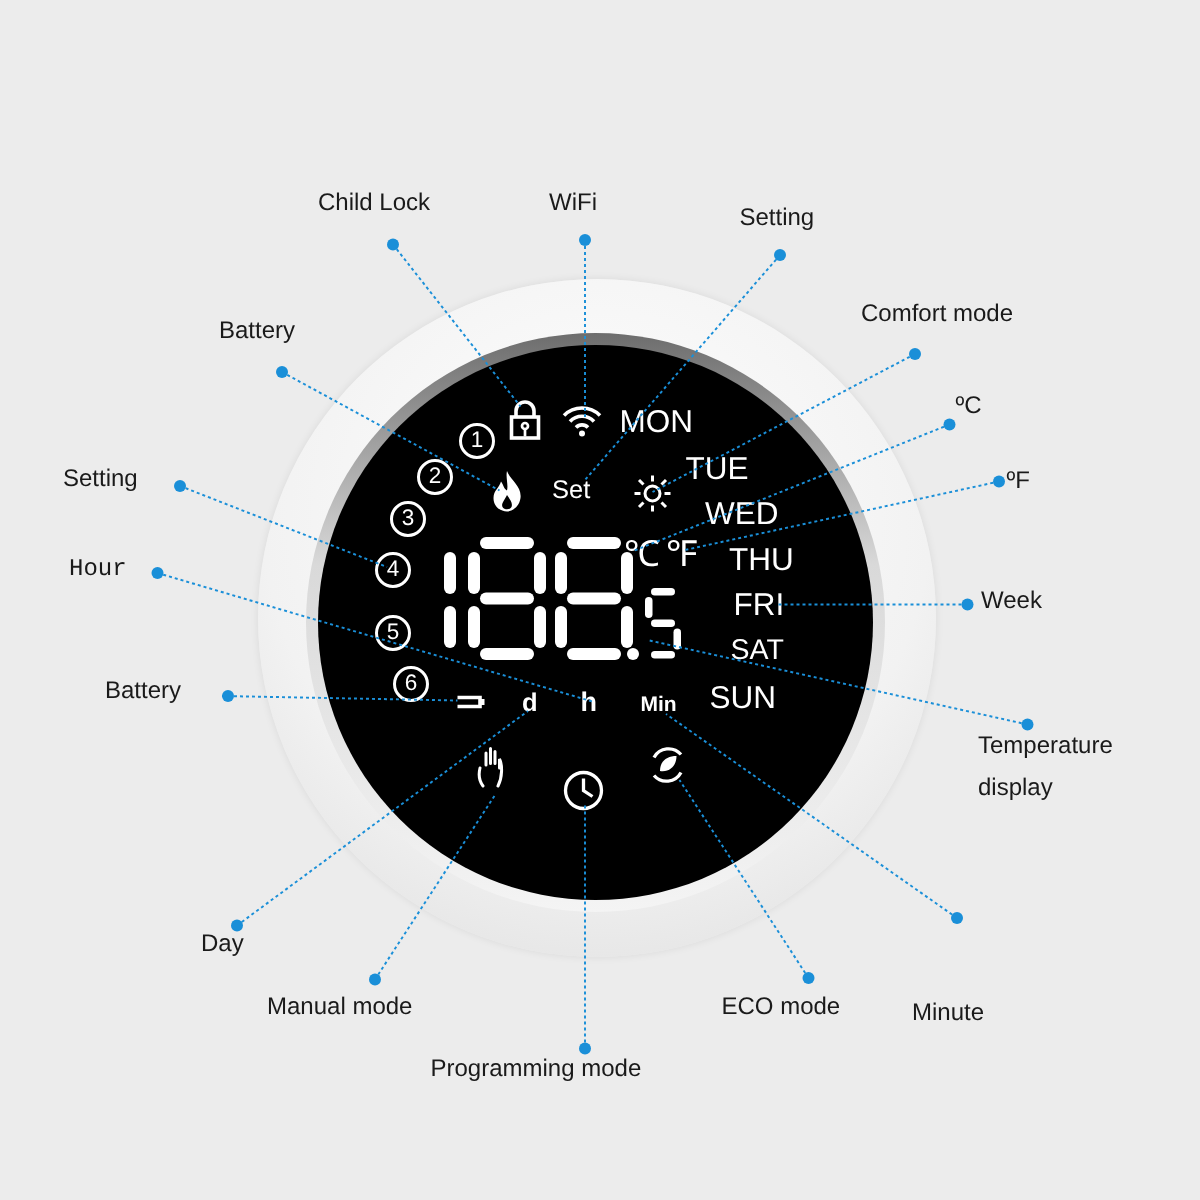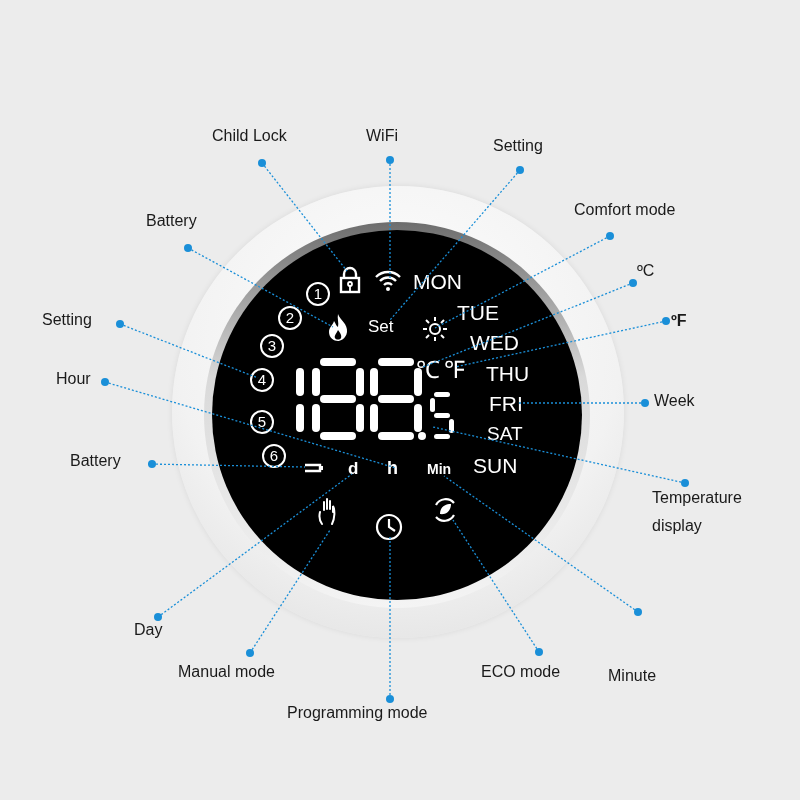--- a/index.html
+++ b/index.html
@@ -153,24 +153,24 @@
 <div class="dot" style="left:250px;top:653px;"></div>
 <div class="dot" style="left:390px;top:699px;"></div>
 <div class="dot" style="left:539px;top:652px;"></div>
 <div class="dot" style="left:638px;top:612px;"></div>
 
 <div class="lbl" style="left:212px;top:128px;">Child Lock</div>
 <div class="lbl" style="left:366px;top:128px;">WiFi</div>
 <div class="lbl" style="left:493px;top:138px;">Setting</div>
 <div class="lbl" style="left:574px;top:202px;">Comfort mode</div>
 <div class="lbl" style="left:637px;top:263px;">ºC</div>
-<div class="lbl" style="left:671px;top:313px;font-weight:bold;">ºF</div>
+<div class="lbl" style="left:671px;top:313px;">ºF</div>
 <div class="lbl" style="left:146px;top:213px;">Battery</div>
 <div class="lbl" style="left:42px;top:312px;">Setting</div>
-<div class="lbl" style="left:56px;top:371px;">Hour</div>
+<div class="lbl" style="left:46px;top:371px;font-family:Liberation Mono, monospace;">Hour</div>
 <div class="lbl" style="left:70px;top:453px;">Battery</div>
 <div class="lbl" style="left:654px;top:393px;">Week</div>
 <div class="lbl" style="left:652px;top:490px;">Temperature</div>
 <div class="lbl" style="left:652px;top:518px;">display</div>
 <div class="lbl" style="left:134px;top:622px;">Day</div>
 <div class="lbl" style="left:608px;top:624px;margin-top:44px;">Minute</div>
 <div class="lbl" style="left:178px;top:664px;">Manual mode</div>
 <div class="lbl" style="left:481px;top:664px;">ECO mode</div>
 <div class="lbl" style="left:287px;top:705px;">Programming mode</div>
 

